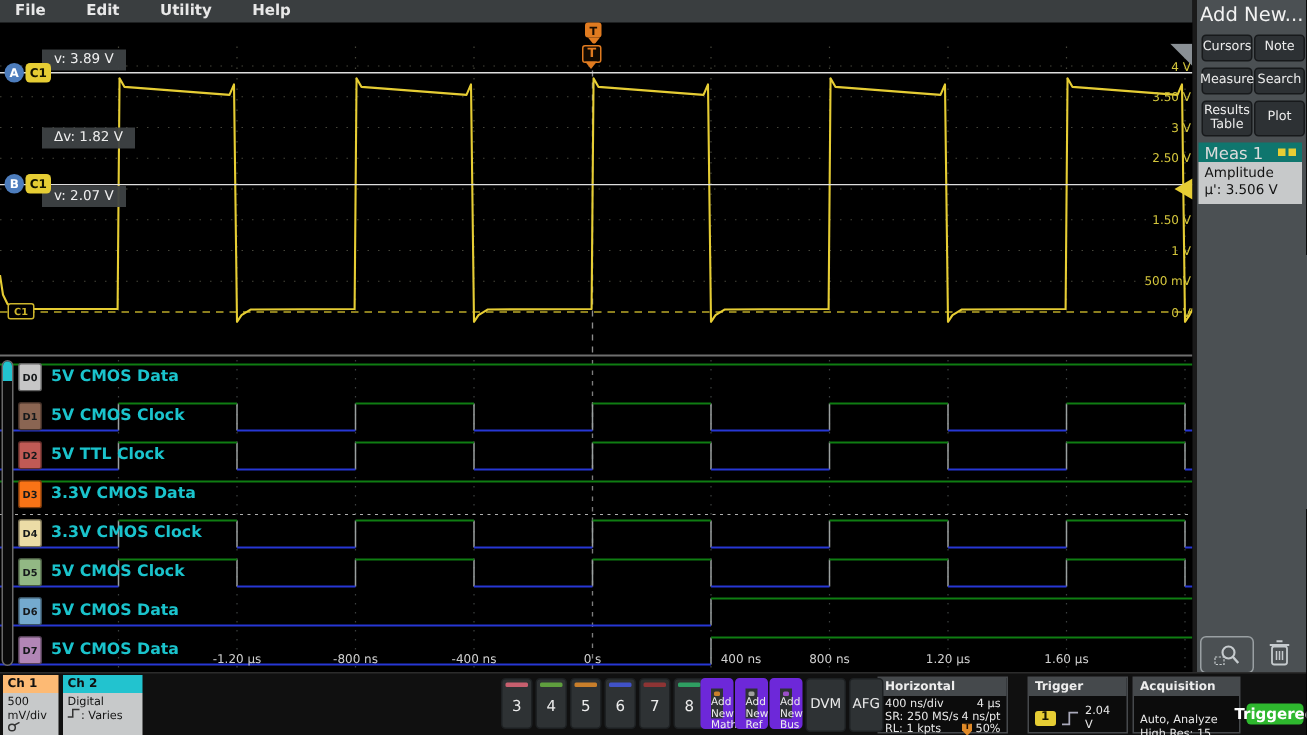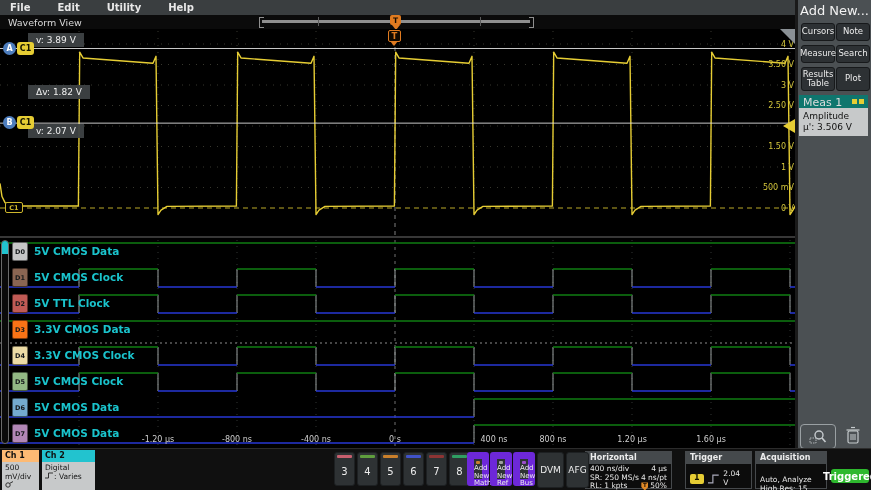--- a/index.html
+++ b/index.html
@@ -74,28 +74,20 @@
 
 <div id="app">
 
   <div class="menubar" id="menubar">
       <span class="mitem">File</span>
       <span class="mitem">Edit</span>
       <span class="mitem">Utility</span>
       <span class="mitem">Help</span>
     </div>
 
-  <div class="tabbar">
-    <span class="tabtitle">Waveform View</span>
-    <div class="posbar" style="left:262px;width:268px;"></div>
-    <div class="posbracket" style="left:259px;border:1px solid #8f8f8f;border-right:none;"></div>
-    <div class="posbracket" style="left:529px;border:1px solid #8f8f8f;border-left:none;"></div>
-    <div class="postick" style="left:318px;"></div>
-    <div class="postick" style="left:480px;"></div>
-  </div>
   <div class="tmark" style="left:390px;top:15px;">T</div>
   <div class="tri-down" style="left:392px;top:25px;"></div>
 
   <div class="plot">
     <svg id="plot-svg" width="795" height="419" viewBox="0 29 795 419" style="position:absolute;left:0;top:0;">
         <path d="M79,31L79,208" stroke="#45453a" stroke-width="0.8" fill="none" stroke-dasharray="1,6"></path>
         <path d="M79,240L79,446" stroke="#3c4140" stroke-width="0.8" fill="none" stroke-dasharray="1,5"></path>
         <path d="M158,31L158,208" stroke="#45453a" stroke-width="0.8" fill="none" stroke-dasharray="1,6"></path>
         <path d="M158,240L158,446" stroke="#3c4140" stroke-width="0.8" fill="none" stroke-dasharray="1,5"></path>
         <path d="M237,31L237,208" stroke="#45453a" stroke-width="0.8" fill="none" stroke-dasharray="1,6"></path>

